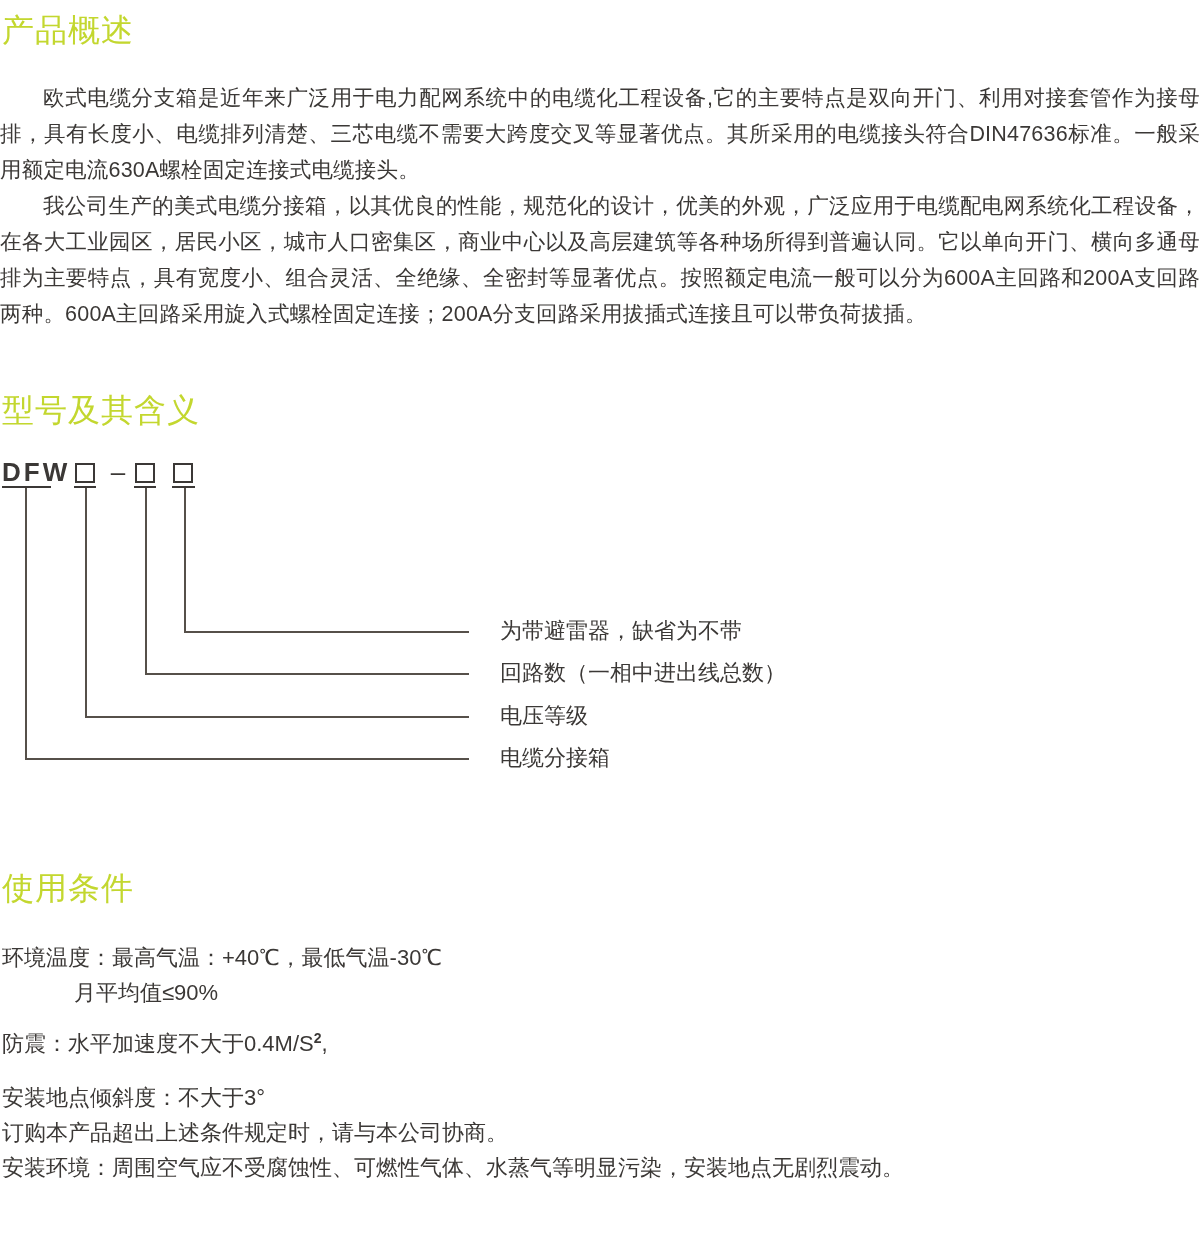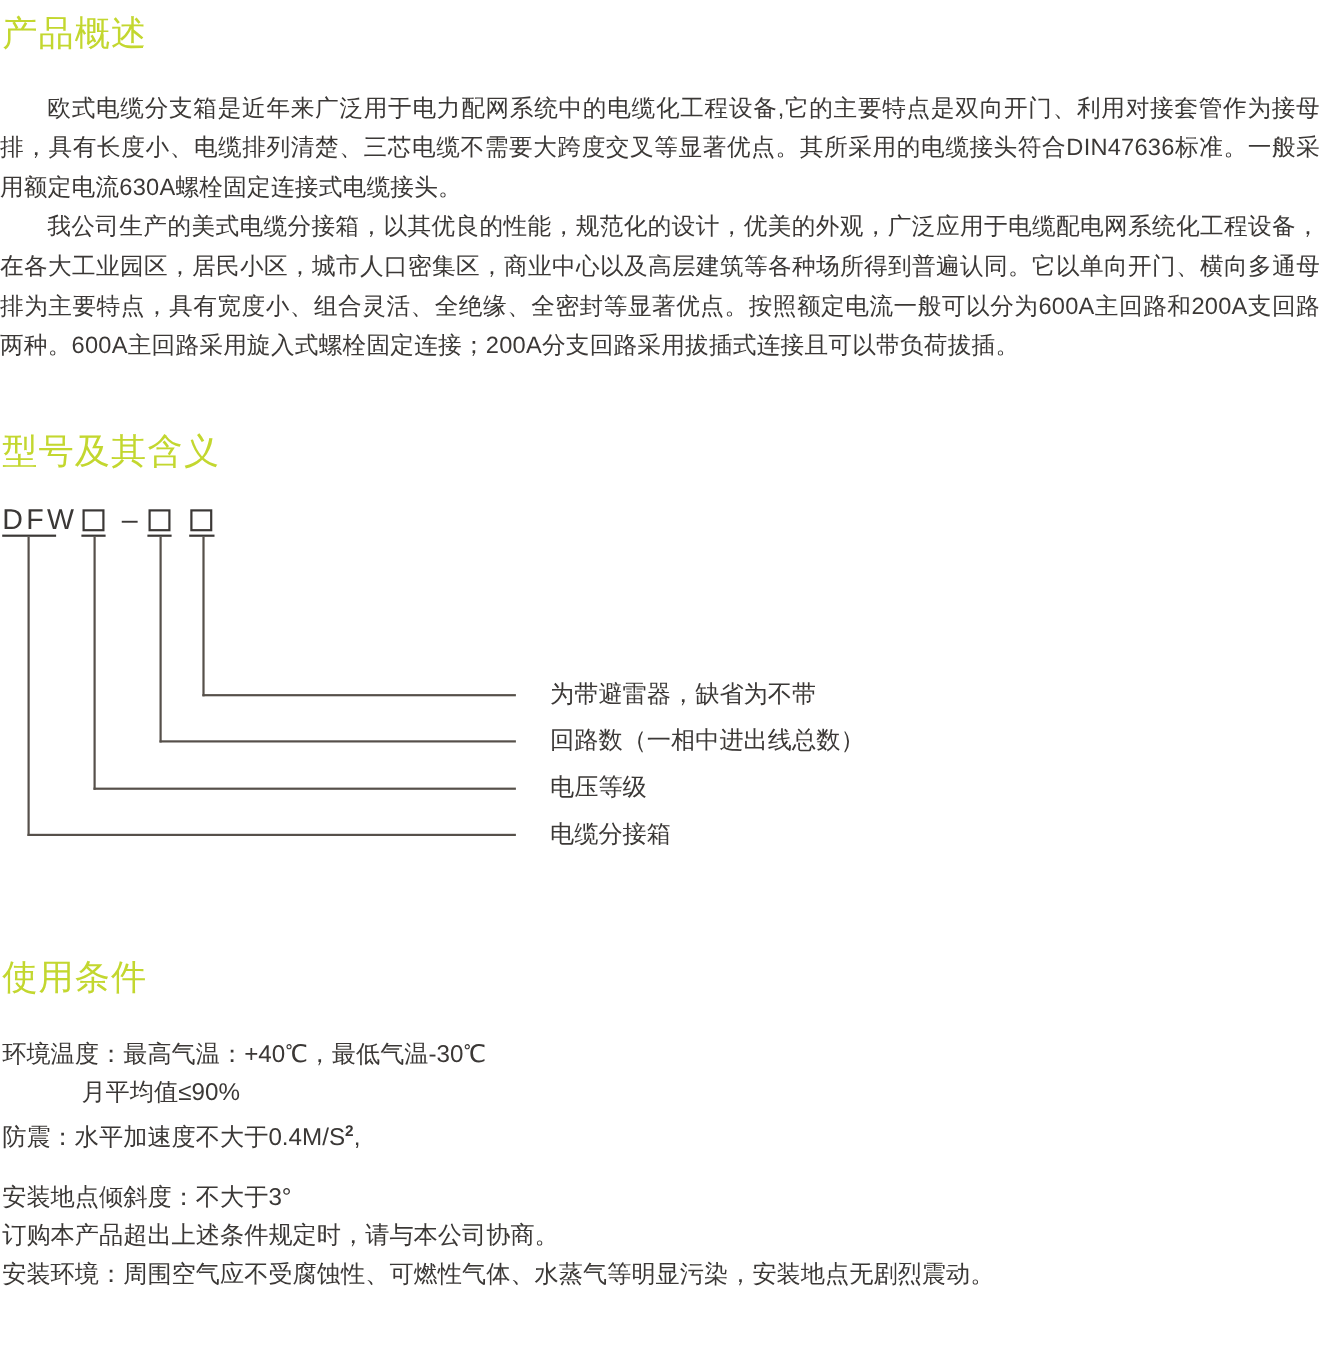--- a/index.html
+++ b/index.html
@@ -18,21 +18,21 @@
   }
   #overview-title{margin-top:10px;}
   .paras{margin-top:30px;}
   p.body{
     font-size:21.5px;line-height:36px;margin:0;
     text-align:justify;text-indent:2em;letter-spacing:0.2px;
   }
   #model-title{margin-top:58px;}
   .diagram{position:relative;height:330px;margin-top:25px;}
   .code{
-    position:absolute;left:2px;top:2px;font-size:26px;font-weight:400;
+    position:absolute;left:2px;top:2px;font-size:26px;font-weight:700;
     letter-spacing:3px;color:var(--ink);
   }
   .dash{
     position:absolute;left:100px;top:2px;width:36px;text-align:center;
     font-size:26px;color:var(--ink);
   }
   .box{position:absolute;top:8px;width:16px;height:16px;border:2px solid var(--ink);background:#fff;}
   .b1{left:75px;}.b2{left:135px;}.b3{left:173px;}
   .ul{position:absolute;top:31px;height:2px;background:var(--ink);}
   .ul0{left:2px;width:49px;}
@@ -43,21 +43,21 @@
   .c0{left:184px;width:283px;height:143px;}
   .c1{left:145px;width:322px;height:185px;}
   .c2{left:85px;width:382px;height:228px;}
   .c3{left:25px;width:442px;height:270px;}
   .dlabel{position:absolute;left:500px;font-size:22px;line-height:26px;color:var(--ink);white-space:nowrap;}
   .l0{top:163px;}.l1{top:205px;}.l2{top:248px;}.l3{top:290px;}
   #conditions-title{margin-top:83px;}
   .conds{margin-top:32px;padding-left:2px;}
   .cond{font-size:22px;line-height:35px;margin:0;}
   .cond.indent{padding-left:72px;}
-  .cond.gap6{margin-top:6px;}
+  .cond.gap6{margin-top:16px;}
   .cond.gap4{margin-top:16px;}
   .sup{font-weight:700;font-size:14px;position:relative;top:-8px;}
 </style>
 </head>
 <body>
 
 <h2 class="heading" id="overview-title">产品概述</h2>
 
 <div class="paras">
   <p class="body">欧式电缆分支箱是近年来广泛用于电力配网系统中的电缆化工程设备,它的主要特点是双向开门、利用对接套管作为接母排，具有长度小、电缆排列清楚、三芯电缆不需要大跨度交叉等显著优点。其所采用的电缆接头符合DIN47636标准。一般采用额定电流630A螺栓固定连接式电缆接头。</p>

